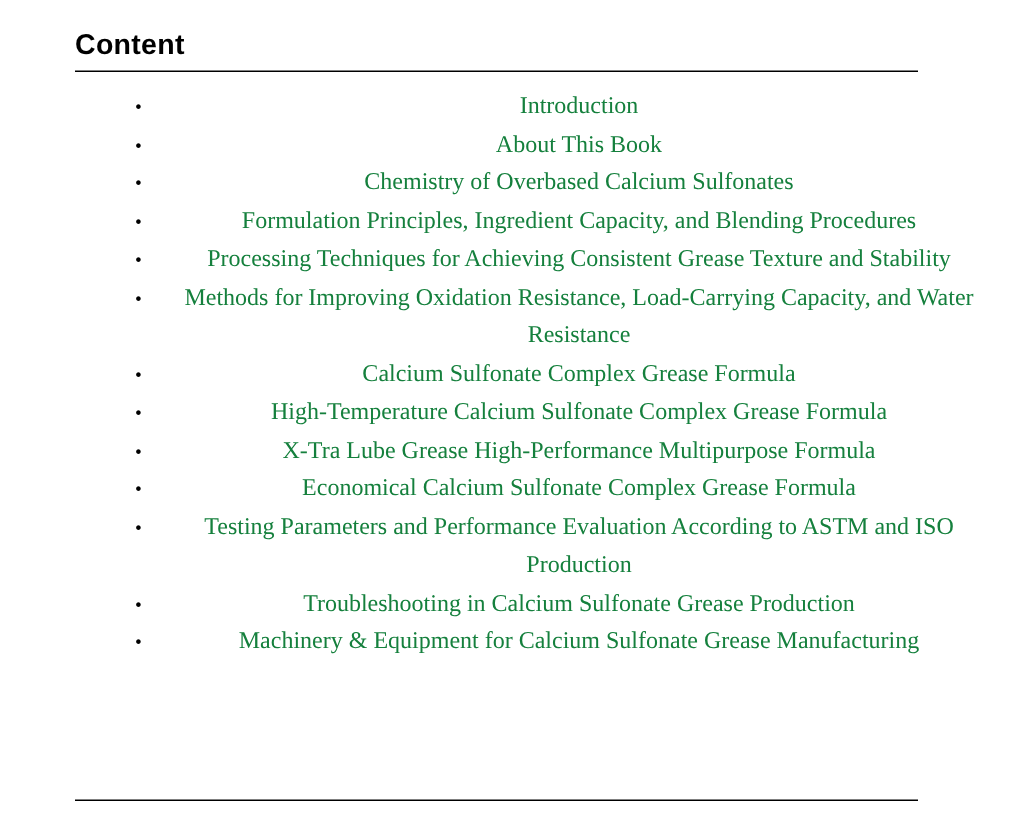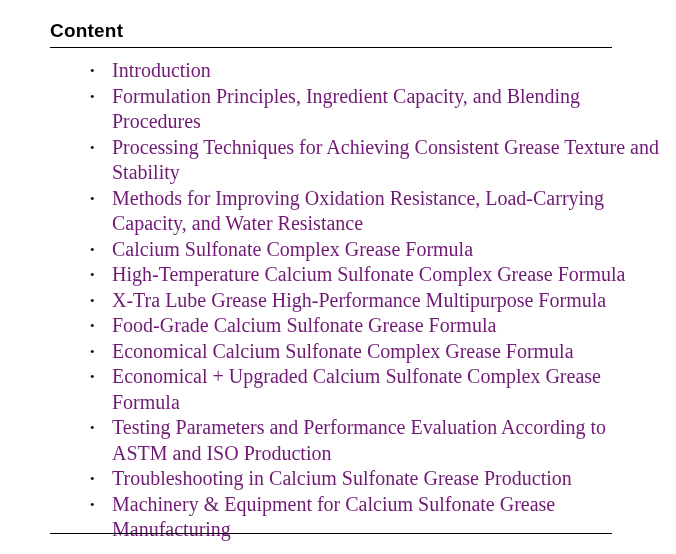--- a/index.html
+++ b/index.html
@@ -51,25 +51,26 @@
     left: 50px;
     top: 58px;
     width: 570px;
     margin: 0;
     padding: 0 0 0 40px;
     list-style: none;
   }
   ul.toc li {
     position: relative;
     font-family: "Liberation Serif", serif;
-    font-size: 20px;
+    font-size: 16px;
     line-height: 25.5px;
-    color: #701a75;
+    color: #15803d;
     padding-left: 22px;
     margin: 0 0 0 0;
+    text-align: center;
   }
   ul.toc li::before {
     content: "\2022";
     position: absolute;
     left: 0;
     top: 0;
     font-size: 13px;
     line-height: 25.5px;
     color: #000000;
   }
@@ -78,29 +79,29 @@
 <body>
 
 <div class="page">
 
   <div class="title">Content</div>
 
   <div class="rule-top"></div>
 
   <ul class="toc">
     <li><span>Introduction</span></li>
+    <li><span>About This Book</span></li>
+    <li><span>Chemistry of Overbased Calcium Sulfonates</span></li>
     <li><span>Formulation Principles, Ingredient Capacity, and Blending Procedures</span></li>
     <li><span>Processing Techniques for Achieving Consistent Grease Texture and Stability</span></li>
     <li><span>Methods for Improving Oxidation Resistance, Load-Carrying Capacity, and Water Resistance</span></li>
     <li><span>Calcium Sulfonate Complex Grease Formula</span></li>
     <li><span>High-Temperature Calcium Sulfonate Complex Grease Formula</span></li>
     <li><span>X-Tra Lube Grease High-Performance Multipurpose Formula</span></li>
-    <li><span>Food-Grade Calcium Sulfonate Grease Formula</span></li>
     <li><span>Economical Calcium Sulfonate Complex Grease Formula</span></li>
-    <li><span>Economical + Upgraded Calcium Sulfonate Complex Grease Formula</span></li>
     <li><span>Testing Parameters and Performance Evaluation According to ASTM and ISO Production</span></li>
     <li><span>Troubleshooting in Calcium Sulfonate Grease Production</span></li>
     <li><span>Machinery &amp; Equipment for Calcium Sulfonate Grease Manufacturing</span></li>
   </ul>
 
   <div class="rule-bottom"></div>
 
 </div>
 
 </body></html>

